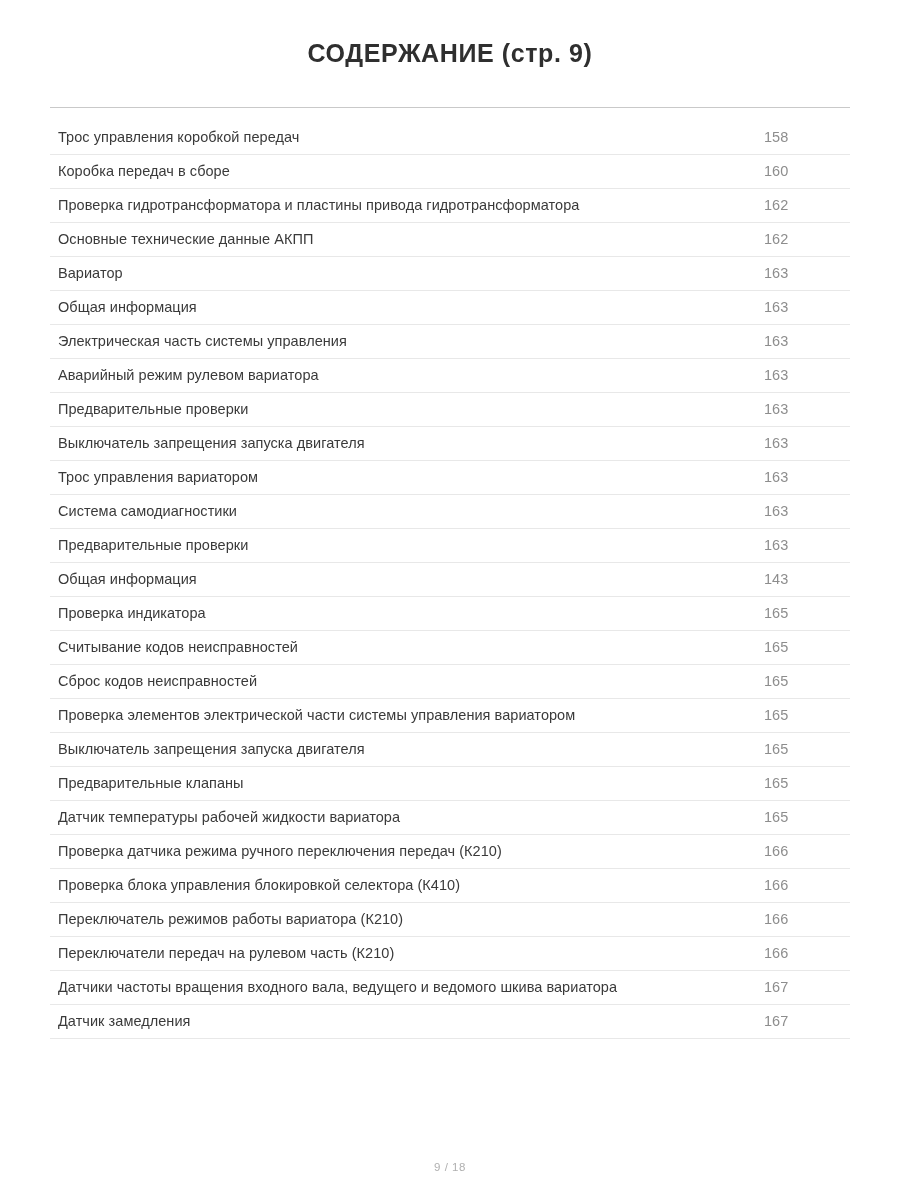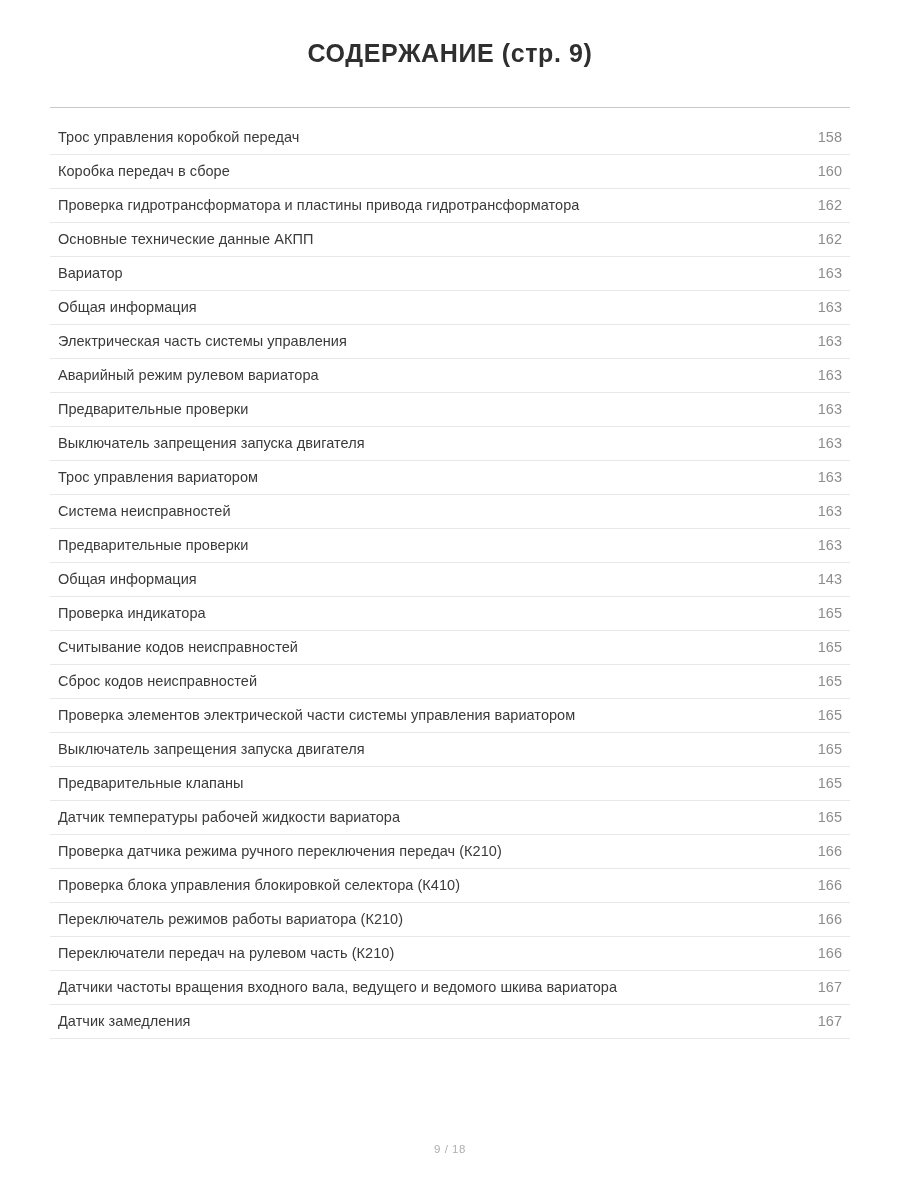--- a/index.html
+++ b/index.html
@@ -67,33 +67,33 @@
 
   .toc td.entry-title {
     font-size: 14.5px;
     color: #3a3a3a;
     padding-left: 8px;
     letter-spacing: 0.05px;
   }
 
   .toc td.entry-page {
     width: 78px;
-    text-align: right;
+    text-align: left;
     padding-right: 8px;
     font-size: 14.5px;
     color: #8d8d8d;
   }
 
   
   .footer {
     margin-top: auto;
     text-align: center;
     font-size: 11.5px;
     color: #b0b0b0;
-    padding-bottom: 45px;
+    padding-bottom: 27px;
     letter-spacing: 0.5px;
   }
 </style>
 </head>
 <body>
 
 <div class="page">
 
   <h1 class="doc-title">СОДЕРЖАНИЕ (стр. 9)</h1>
 
@@ -139,21 +139,21 @@
         </tr>
         <tr>
           <td class="entry-title">Выключатель запрещения запуска двигателя</td>
           <td class="entry-page">163</td>
         </tr>
         <tr>
           <td class="entry-title">Трос управления вариатором</td>
           <td class="entry-page">163</td>
         </tr>
         <tr>
-          <td class="entry-title">Система неисправностей</td>
+          <td class="entry-title">Система самодиагностики</td>
           <td class="entry-page">163</td>
         </tr>
         <tr>
           <td class="entry-title">Предварительные проверки</td>
           <td class="entry-page">163</td>
         </tr>
         <tr>
           <td class="entry-title">Общая информация</td>
           <td class="entry-page">143</td>
         </tr>

